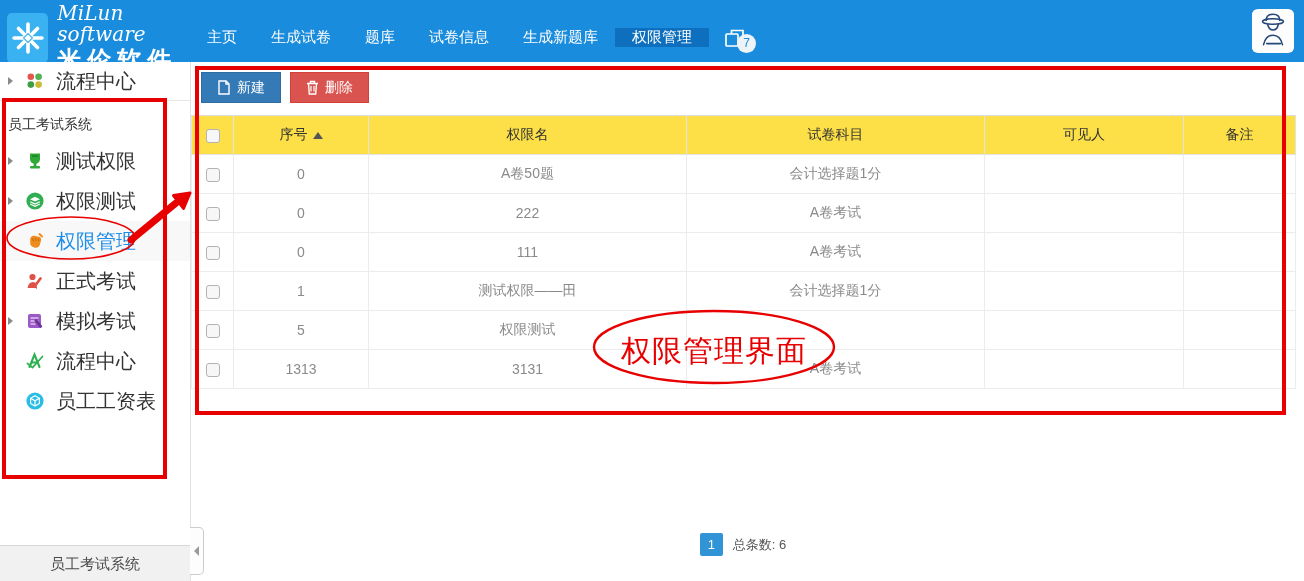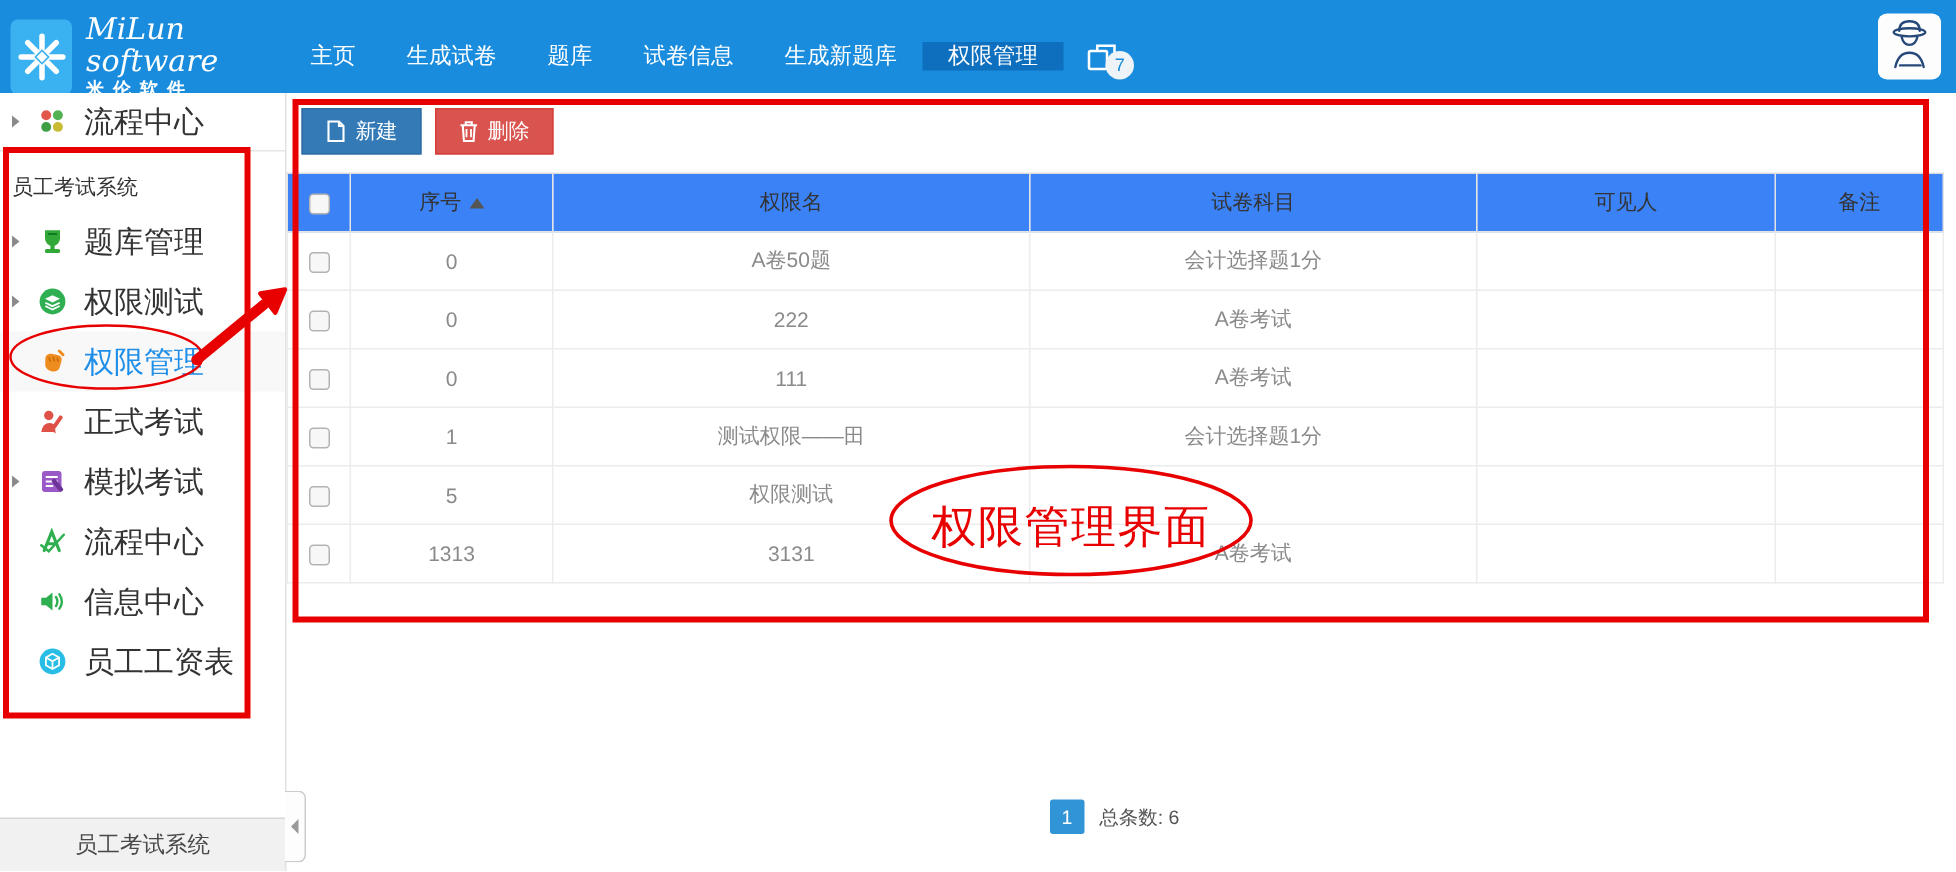--- a/index.html
+++ b/index.html
@@ -6,21 +6,21 @@
   html,body { width:1304px; height:581px; }
   body { font-family:"Liberation Sans", sans-serif; background:#fff; overflow:hidden; }
   #app { position:relative; width:1304px; height:581px; overflow:hidden; background:#fff; }
 
   
   .header { position:absolute; left:0; top:0; width:1304px; height:75px; background:#1a8cdd; display:flex; align-items:center; }
   .logo { display:flex; align-items:center; width:190px; height:62px; padding-left:7px; flex:0 0 190px; cursor:pointer; }
   .logo-badge { width:50px; height:50px; border-radius:5px; background:#3ab1f0; display:flex; align-items:center; justify-content:center; }
   .logo-text { margin-left:9px; color:#fff; line-height:1.05; }
   .logo-en { font-family:"DejaVu Serif", serif; font-style:italic; font-size:20px; }
-  .logo-zh { font-size:12px; font-weight:bold; letter-spacing:6px; margin-top:2px;text-decoration:underline; }
+  .logo-zh { font-size:24px; font-weight:bold; letter-spacing:6px; margin-top:2px;text-decoration:underline; }
   .nav { display:flex; height:62px; align-items:center; }
   .nav-item { display:flex; align-items:center; padding:0 17px; color:#fff; font-size:15px; cursor:pointer; }
   .nav-item.active { background:#0d6fbd; }
   .nav-msg { position:relative; margin-left:14px; display:flex; align-items:center; cursor:pointer; }
   .msg-badge { position:absolute; top:8px; left:14px; min-width:19px; height:19px; border-radius:50%; background:#eef3f7; color:#1a8cdd; font-size:12px; line-height:19px; text-align:center; }
   .avatar { position:absolute; right:10px; top:9px; width:42px; height:44px; border-radius:6px; background:#fdfdfd; overflow:hidden; cursor:pointer; }
 
   
   .sidebar { position:absolute; left:0; top:62px; width:190px; height:519px; background:#fff; }
   .side-item { display:flex; align-items:center; height:40px; padding-left:8px; cursor:pointer; font-size:20px; color:#333; }
@@ -37,21 +37,21 @@
   .collapse-handle i { width:0; height:0; border-top:5px solid transparent; border-bottom:5px solid transparent; border-right:5px solid #9a9a9a; }
 
   
   .content { position:absolute; left:190px; top:62px; right:0; bottom:0; background:#fff; border-left:1px solid #e2e2e2; }
   .toolbar { position:absolute; left:10px; top:10px; display:flex; gap:9px; }
   .btn { display:flex; align-items:center; gap:6px; height:31px; padding:0 15px; border-radius:0; color:#fff; font-size:14px; border:1px solid transparent; cursor:pointer; }
   .btn-new { background:#337ab7; border-color:#2e6da4; }
   .btn-del { background:#d9534f; border-color:#d43f3a; }
 
   table.grid { position:absolute; left:0; top:53px; width:1104px; border-collapse:collapse; table-layout:fixed; }
-  .grid th { background:#3b82f6; height:39px; font-weight:normal; font-size:14px; color:#333; border:1px solid #e3e3e3; border-top-color:#ddd; }
+  .grid th { background:#fde047; height:39px; font-weight:normal; font-size:14px; color:#333; border:1px solid #e3e3e3; border-top-color:#ddd; }
   .grid td { height:39px; text-align:center; font-size:14px; color:#8a8a8a; border:1px solid #ececec; background:#fff; }
   .grid input[type=checkbox] { appearance:none; -webkit-appearance:none; width:14px; height:14px; border:1px solid #b3b3b3; border-radius:3px; background:#f7f7f7; vertical-align:middle; cursor:pointer; }
   .sort-asc { display:inline-block; width:0; height:0; border-left:5px solid transparent; border-right:5px solid transparent; border-bottom:7px solid #555; margin-left:5px; }
 
   .pagination { position:absolute; left:0; top:471px; width:1104px; display:flex; align-items:center; justify-content:center; gap:10px; }
   .page-btn { width:23px; height:23px; background:#3194d6; color:#fff; font-size:13px; display:flex; align-items:center; justify-content:center; border-radius:2px; cursor:pointer; }
   .page-total { font-size:13px; color:#555; }
 
   
   .anno-svg { position:absolute; left:0; top:0; width:1304px; height:581px; pointer-events:none; z-index:50; }
@@ -133,21 +133,21 @@
     <div class="side-item">
       <span class="caret">
           <i></i>
         </span>
       <svg class="side-ic" viewBox="0 0 20 20">
         <path d="M5 2.5 h10 v5.5 a5 5 0 0 1 -10 0 z" fill="#31a838"></path>
         <rect x="8.6" y="12" width="2.8" height="3.4" fill="#31a838"></rect>
         <rect x="5" y="15" width="10" height="2.6" rx="1" fill="#31a838"></rect>
         <path d="M7 5 h6" stroke="#0e7a1e" stroke-width="1.2"></path>
       </svg>
-      <span class="side-label">题库管理</span>
+      <span class="side-label">测试权限</span>
     </div>
 
     <div class="side-item">
       <span class="caret">
           <i></i>
         </span>
       <svg class="side-ic" viewBox="0 0 20 20">
         <circle cx="10" cy="10" r="8.6" fill="#2fae52"></circle>
         <path d="M5 8.2 l5-2.4 5 2.4 -5 2.4 z" fill="#fff"></path>
         <path d="M5.2 10.8 l4.8 2.3 4.8-2.3" fill="none" stroke="#fff" stroke-width="1.2"></path>
@@ -191,28 +191,20 @@
 
     <div class="side-item">
       <span class="caret"></span>
       <svg class="side-ic" viewBox="0 0 20 20">
         <path d="M4.5 16 L9.5 3.5 L14.5 16 M6.8 11.5 h5.4" fill="none" stroke="#2eb050" stroke-width="2.1" stroke-linecap="round"></path>
         <path d="M2.5 12.5 L7.5 16.5 L17.5 5.5" fill="none" stroke="#2eb050" stroke-width="1.7" stroke-linecap="round"></path>
       </svg>
       <span class="side-label">流程中心</span>
     </div>
 
-    <div class="side-item">
-      <span class="caret"></span>
-      <svg class="side-ic" viewBox="0 0 20 20">
-        <path d="M2.5 7.5 h3.2 L10 4 v12 l-4.3-3.5 H2.5 z" fill="#2eb050"></path>
-        <path d="M12.3 7 q2 3 0 6 M14.6 5.2 q3.2 4.8 0 9.6" fill="none" stroke="#2eb050" stroke-width="1.6" stroke-linecap="round"></path>
-      </svg>
-      <span class="side-label">信息中心</span>
-    </div>
 
     <div class="side-item">
       <span class="caret"></span>
       <svg class="side-ic" viewBox="0 0 20 20">
         <circle cx="10" cy="10" r="8.6" fill="#27bde4"></circle>
         <g fill="none" stroke="#fff" stroke-width="1.2">
           <path d="M10 4.8 l4.4 2.5 v5.2 L10 15 l-4.4-2.5 V7.3 z"></path>
           <path d="M5.6 7.3 L10 9.8 l4.4-2.5 M10 9.8 V15"></path>
         </g>
       </svg>

